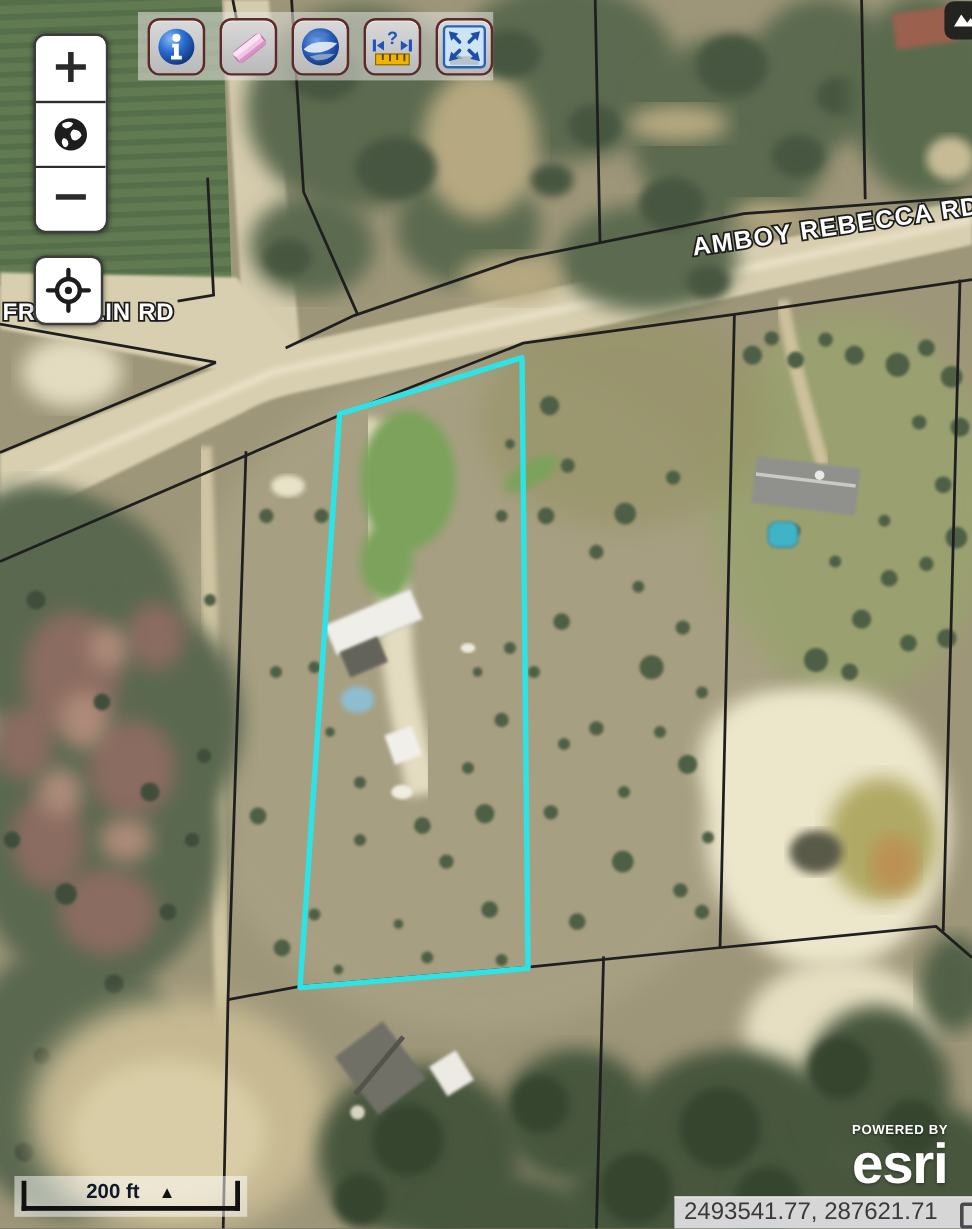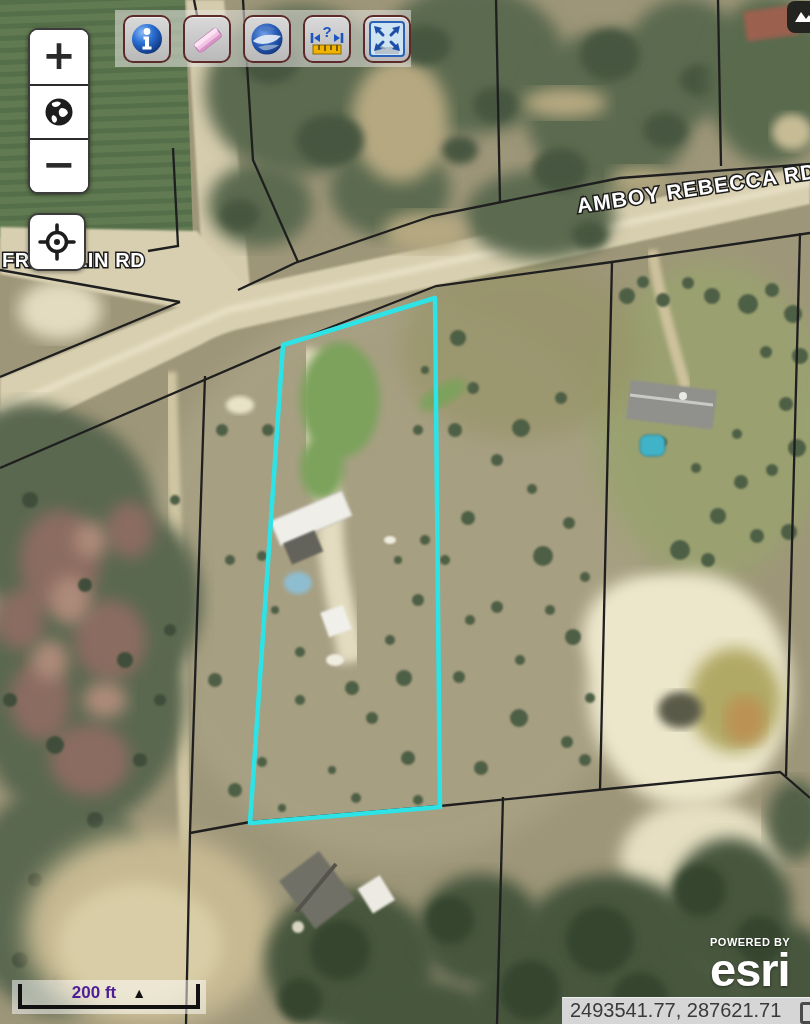--- a/index.html
+++ b/index.html
@@ -35,21 +35,21 @@
   .cornericon{position:absolute;left:787px;top:1px;width:34px;height:32px;background:#23231f;
               border-radius:8px;z-index:10;display:flex;align-items:center;justify-content:center;cursor:pointer;}
 
   
   .scalebar{position:absolute;left:12px;top:980px;width:194px;height:34px;
             background:rgba(255,255,255,.5);z-index:10;}
   .sb-bracket{position:absolute;left:6px;right:6px;top:4px;bottom:5px;
               border-left:4px solid #111;border-right:4px solid #111;border-bottom:4px solid #111;}
   .sb-row{position:absolute;left:0;right:0;top:3px;display:flex;align-items:center;
           justify-content:center;gap:16px;}
-  .sb-label{font:700 17px "Liberation Sans",sans-serif;color:#4c1d95;}
+  .sb-label{font:700 17px "Liberation Sans",sans-serif;color:#0f172a;}
   .sb-tri{font-size:14px;color:#111;line-height:1;}
 
   
   .attrib{position:absolute;left:710px;top:936px;width:130px;z-index:9;color:#fff;}
   .poweredby{font:700 11px "Liberation Sans",sans-serif;letter-spacing:.5px;white-space:nowrap;
              text-shadow:0 1px 2px rgba(0,0,0,.55);}
   .esribrand{font:700 47px/0.95 "Liberation Sans",sans-serif;letter-spacing:-1px;white-space:nowrap;
              text-shadow:0 1px 3px rgba(0,0,0,.45);}
 
   

